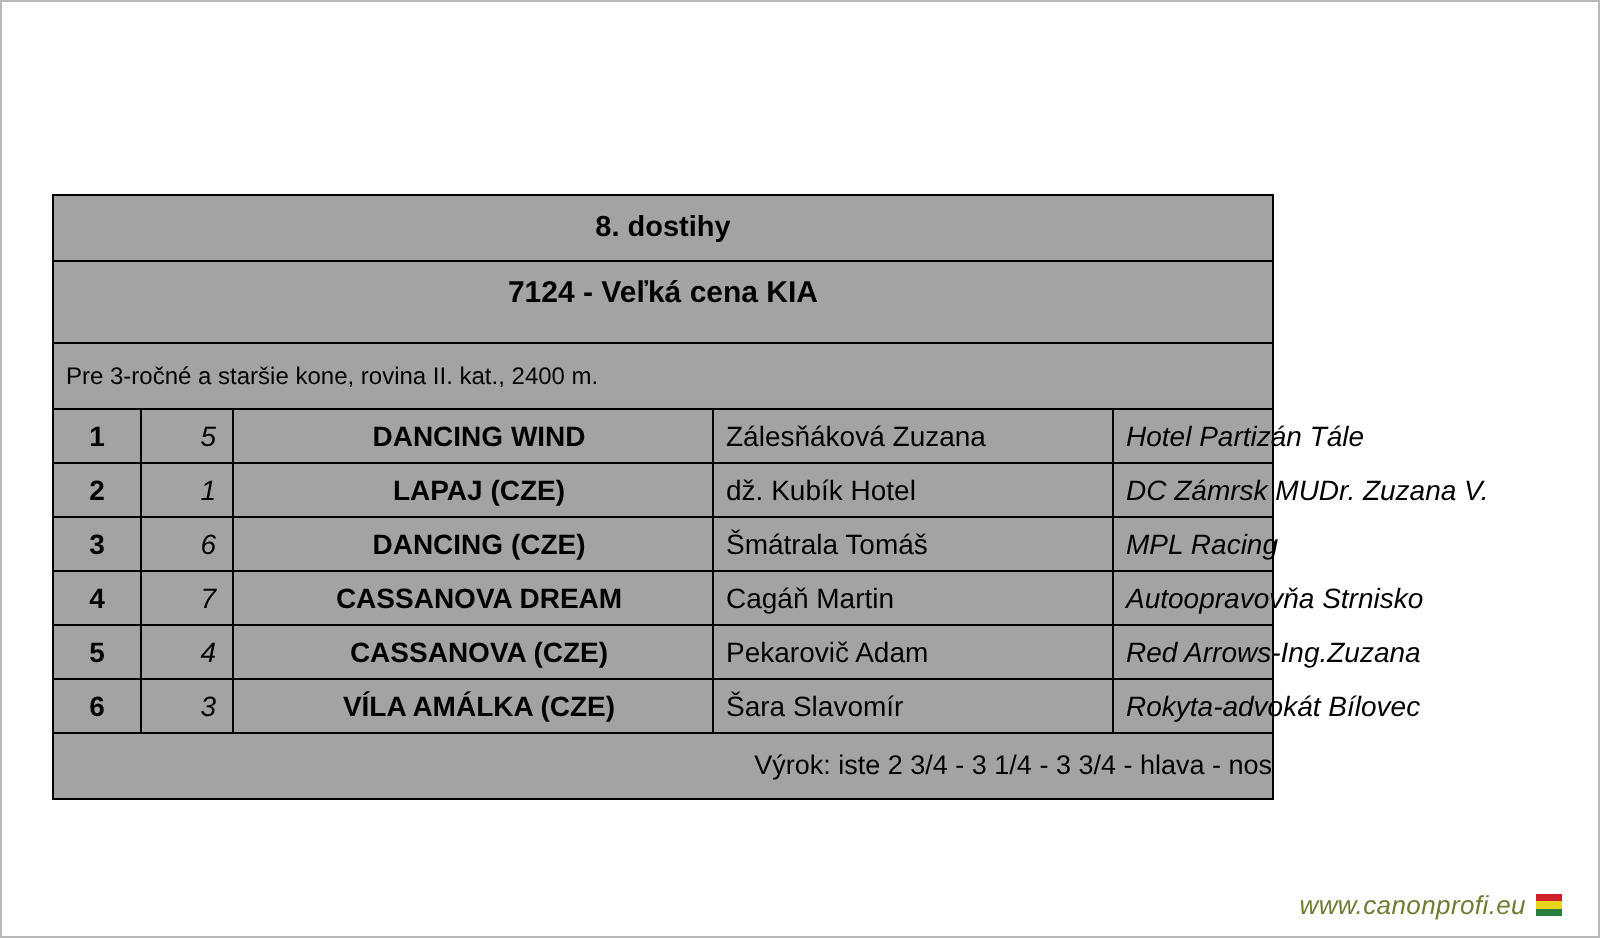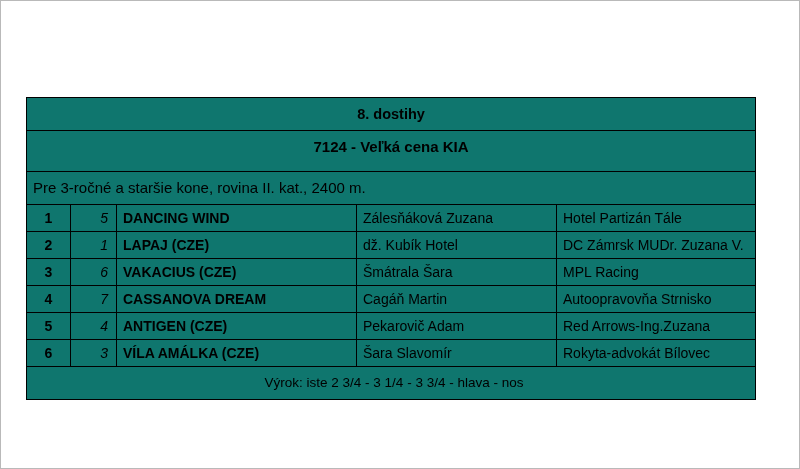--- a/index.html
+++ b/index.html
@@ -18,24 +18,24 @@
     width: 800px;
     height: 469px;
     box-sizing: border-box;
     border: 1px solid #b9b9b9;
     background: #ffffff;
   }
   .results-table {
     position: absolute;
     left: 25px;
     top: 96px;
-    width: 730px;
+    width: 611px;
     border-collapse: collapse;
     table-layout: fixed;
-    background: #0f766e;
+    background: #a3a3a3;
   }
   .results-table td {
     border: 1px solid #000000;
     padding: 0;
     vertical-align: middle;
     font-size: 14px;
     color: #000000;
     height: 25px;
   }
   .title-row td {
@@ -45,21 +45,21 @@
     padding: 3px 0 4px 0;
   }
   .race-row td {
     text-align: center;
     font-weight: bold;
     font-size: 15px;
     padding: 3px 0 12px 0;
   }
   .cond-row td {
     text-align: left;
-    font-size: 15px;
+    font-size: 12px;
     padding: 3px 0 4px 6px;
     font-weight: normal;
   }
   .entry td {
     height: 26px;
   }
   .c-place {
     width: 44px;
     text-align: center;
     font-weight: bold;
@@ -72,34 +72,36 @@
     font-style: italic;
     font-size: 15px;
     font-weight: normal;
   }
   .c-horse {
     width: 240px;
     font-weight: bold;
     font-size: 14.5px;
     padding-left: 6px !important;
     white-space: nowrap;
+    text-align: center;
   }
   .c-jockey {
     width: 200px;
     font-size: 13.5px;
     padding-left: 6px !important;
     white-space: nowrap;
   }
   .c-owner {
     font-size: 13.5px;
     padding-left: 6px !important;
     white-space: nowrap;
+    font-style: italic;
   }
   .verdict-row td {
-    text-align: center;
+    text-align: right;
     font-size: 13.5px;
     padding: 3px 0 4px 6px;
   }
   .watermark {
     position: absolute;
     right: 18px;
     bottom: 8px;
     font-size: 13px;
     font-style: italic;
     color: #6f7d36;
@@ -148,46 +150,49 @@
       <tr class="entry">
         <td class="c-place">2</td>
         <td class="c-num">1</td>
         <td class="c-horse">LAPAJ (CZE)</td>
         <td class="c-jockey">dž. Kubík Hotel</td>
         <td class="c-owner">DC Zámrsk MUDr. Zuzana V.</td>
       </tr>
       <tr class="entry">
         <td class="c-place">3</td>
         <td class="c-num">6</td>
-        <td class="c-horse">VAKACIUS (CZE)</td>
-        <td class="c-jockey">Šmátrala Šara</td>
+        <td class="c-horse">DANCING (CZE)</td>
+        <td class="c-jockey">Šmátrala Tomáš</td>
         <td class="c-owner">MPL Racing</td>
       </tr>
       <tr class="entry">
         <td class="c-place">4</td>
         <td class="c-num">7</td>
         <td class="c-horse">CASSANOVA DREAM</td>
         <td class="c-jockey">Cagáň Martin</td>
         <td class="c-owner">Autoopravovňa Strnisko</td>
       </tr>
       <tr class="entry">
         <td class="c-place">5</td>
         <td class="c-num">4</td>
-        <td class="c-horse">ANTIGEN (CZE)</td>
+        <td class="c-horse">CASSANOVA (CZE)</td>
         <td class="c-jockey">Pekarovič Adam</td>
         <td class="c-owner">Red Arrows-Ing.Zuzana</td>
       </tr>
       <tr class="entry">
         <td class="c-place">6</td>
         <td class="c-num">3</td>
         <td class="c-horse">VÍLA AMÁLKA (CZE)</td>
         <td class="c-jockey">Šara Slavomír</td>
         <td class="c-owner">Rokyta-advokát Bílovec</td>
       </tr>
 
       <tr class="verdict-row">
         <td colspan="5">Výrok: iste 2 3/4 - 3 1/4 - 3 3/4 - hlava - nos</td>
       </tr>
     </tbody>
   </table>
 
+  <div class="watermark">
+    <span>www.canonprofi.eu</span><span class="wm-logo"></span>
+  </div>
 
 </div>
 
 </body></html>

